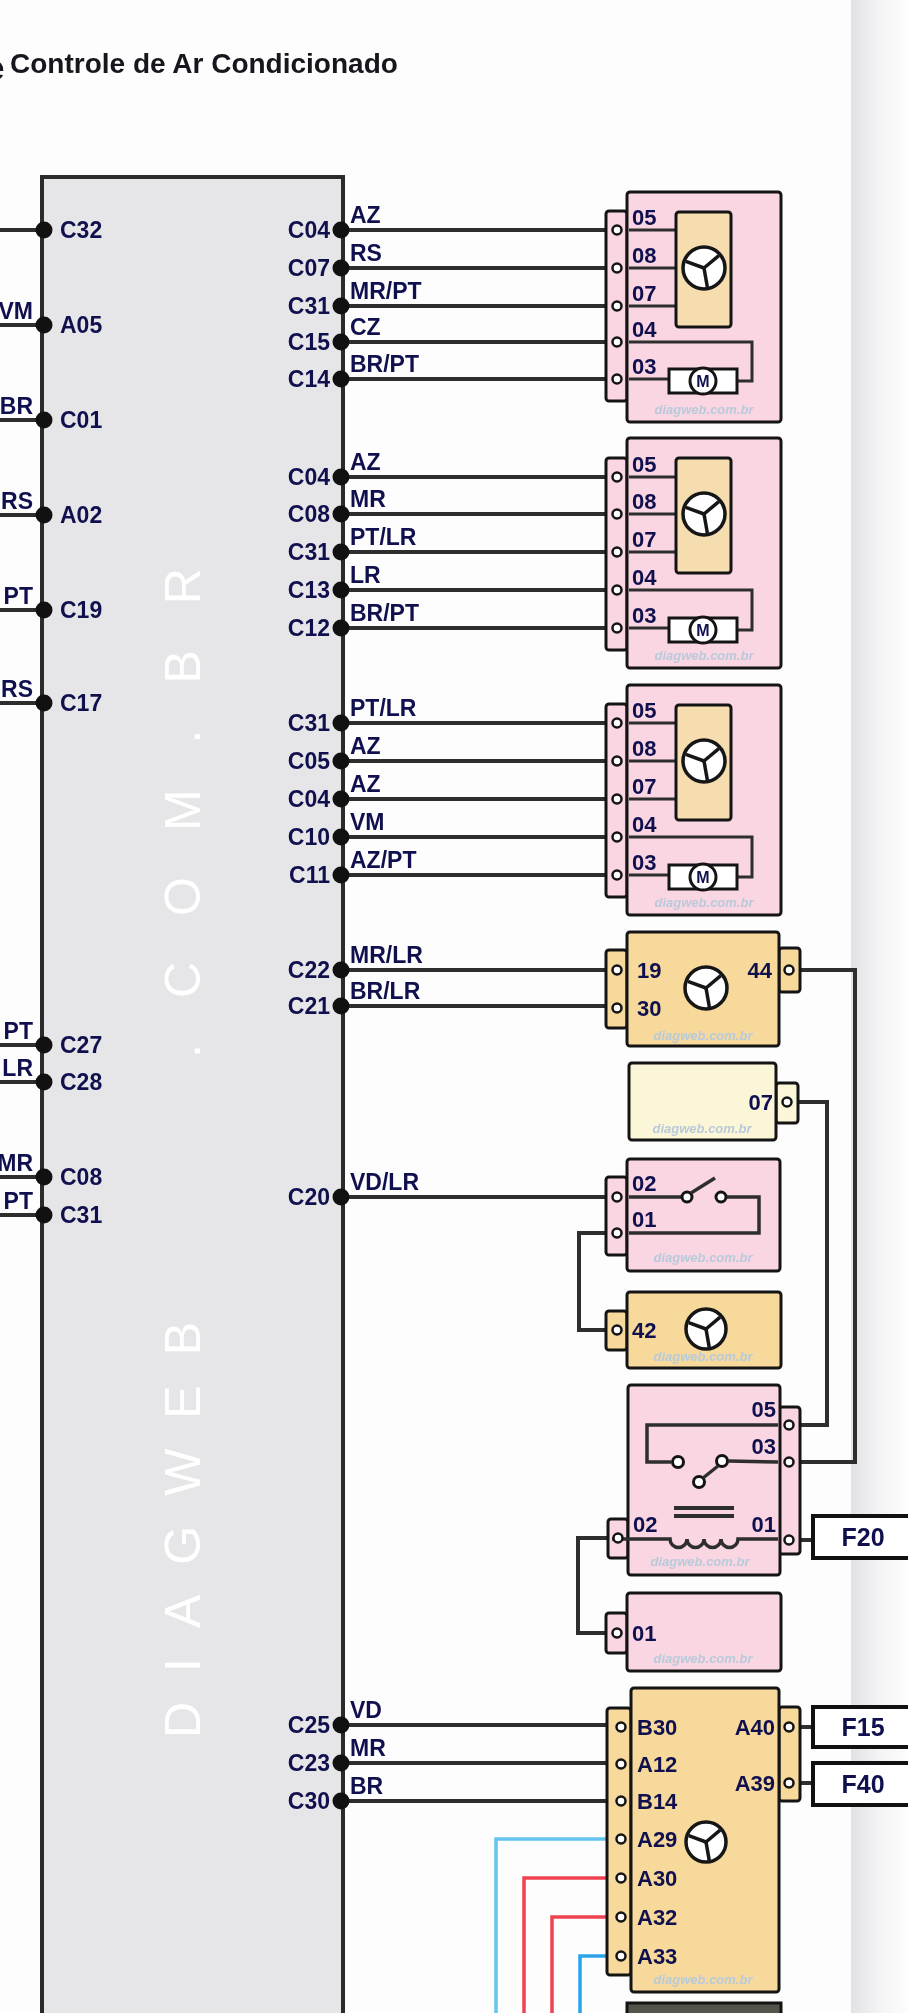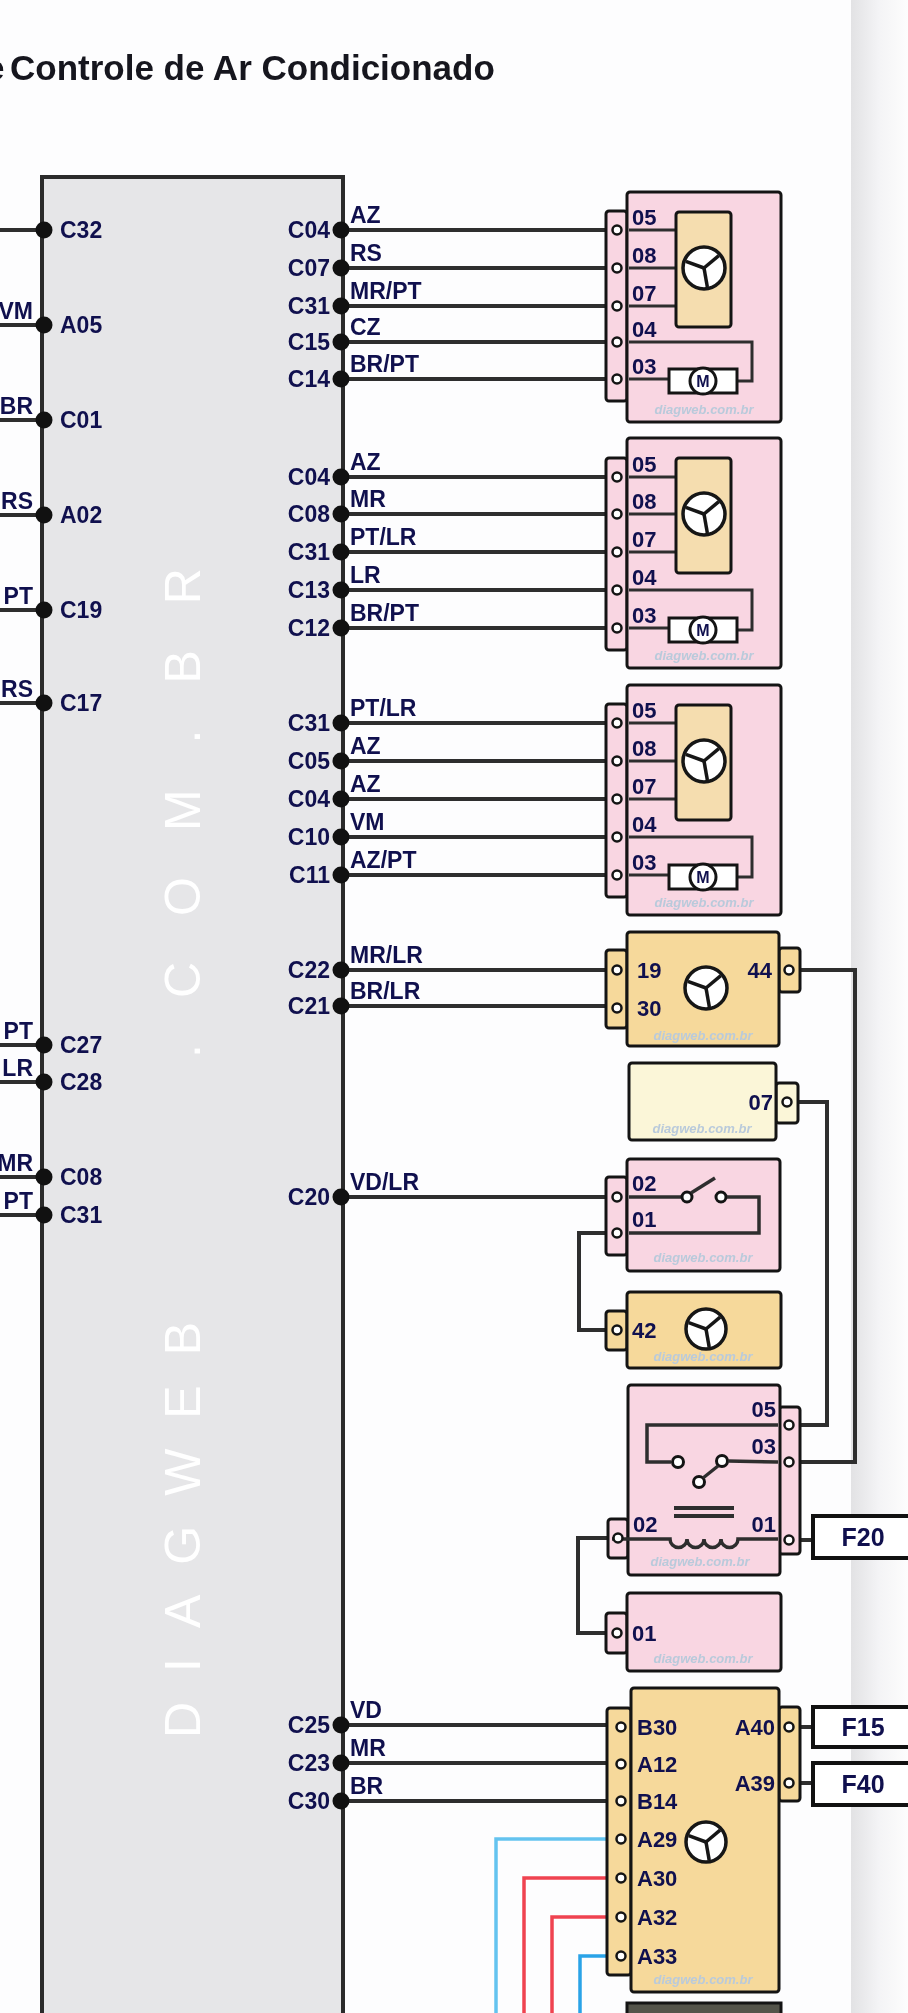--- a/index.html
+++ b/index.html
@@ -1,21 +1,21 @@
 <!DOCTYPE html>
 <html><head>
 <meta charset="utf-8">
 <style>
   html,body{margin:0;padding:0;background:#ffffff;}
   #stage{
     position:relative;width:908px;height:2013px;overflow:hidden;
     background:#fdfdfe;font-family:"Liberation Sans",sans-serif;
   }
   #title{
-    position:absolute;left:10px;top:48px;font-size:35px;font-weight:bold;
+    position:absolute;left:10px;top:48px;font-size:28px;font-weight:bold;
     color:#16161e;letter-spacing:0px;white-space:nowrap;
   }
   #title-frag{
     position:absolute;left:-15px;top:48px;font-size:35px;font-weight:bold;color:#16161e;
   }
   svg{position:absolute;left:0;top:0;}
 </style>
 </head>
 <body>
 

